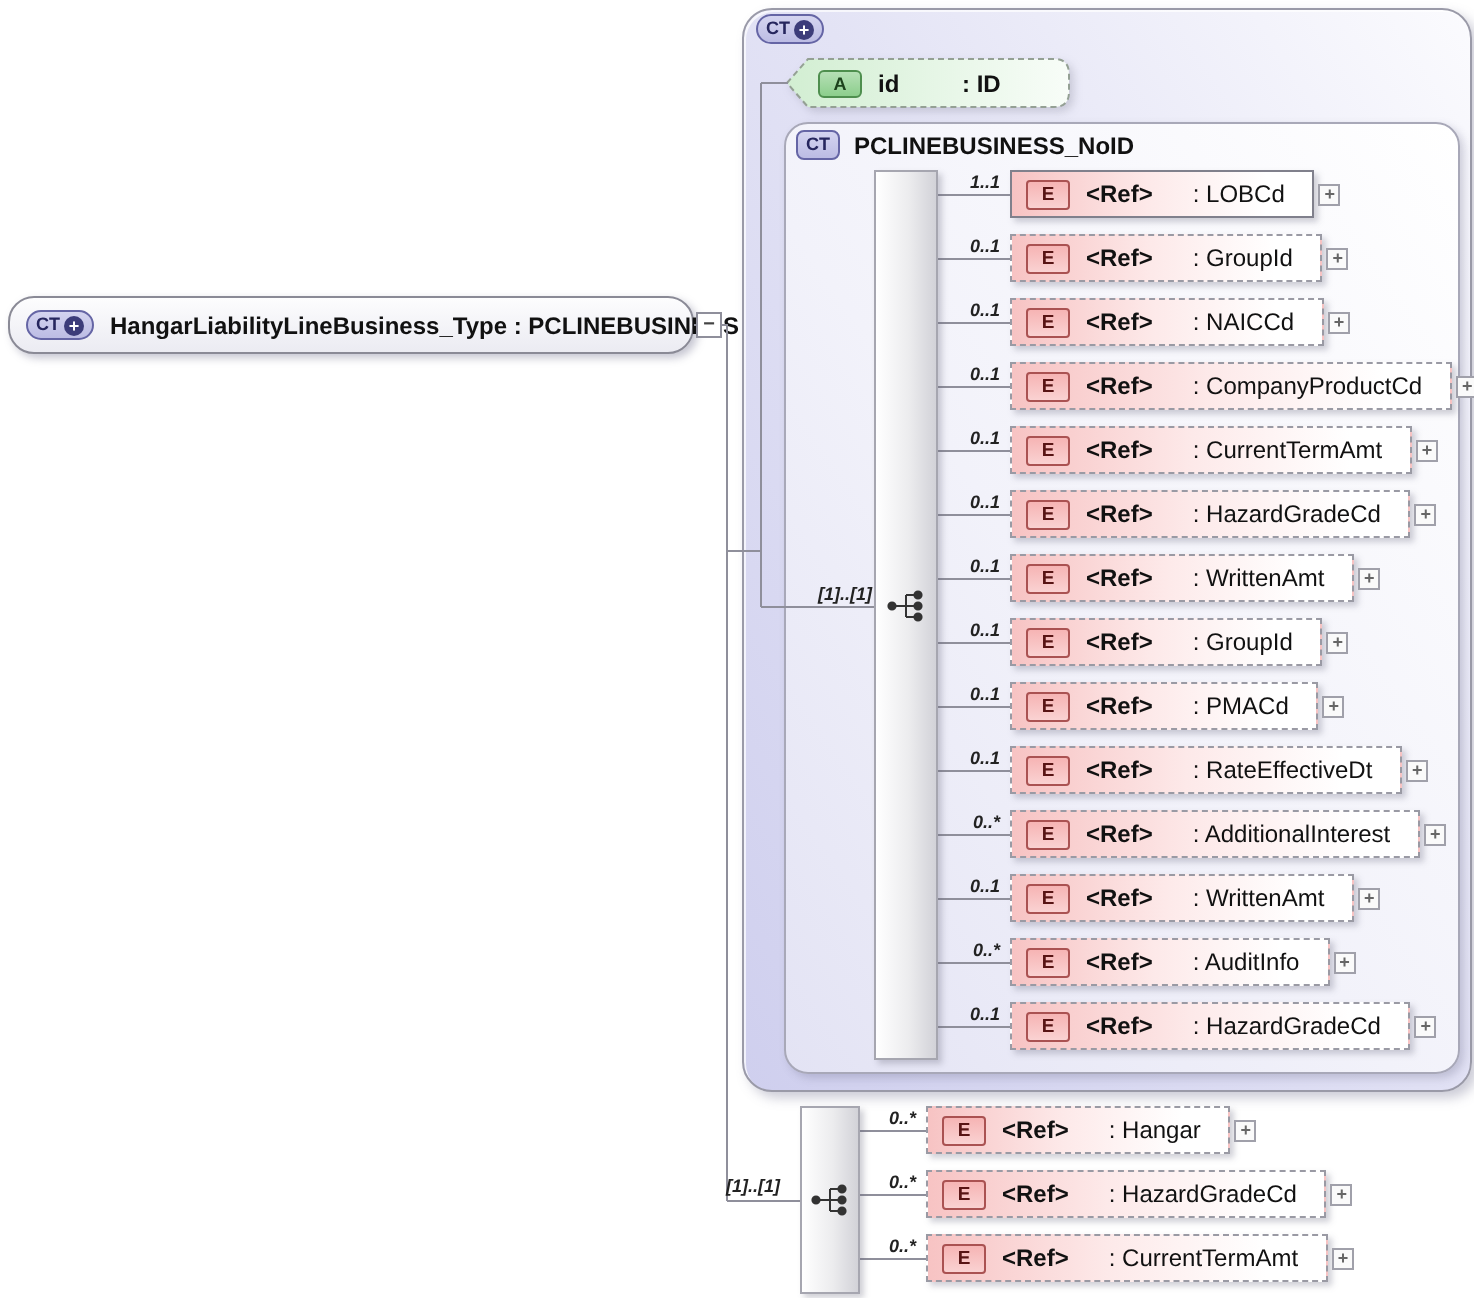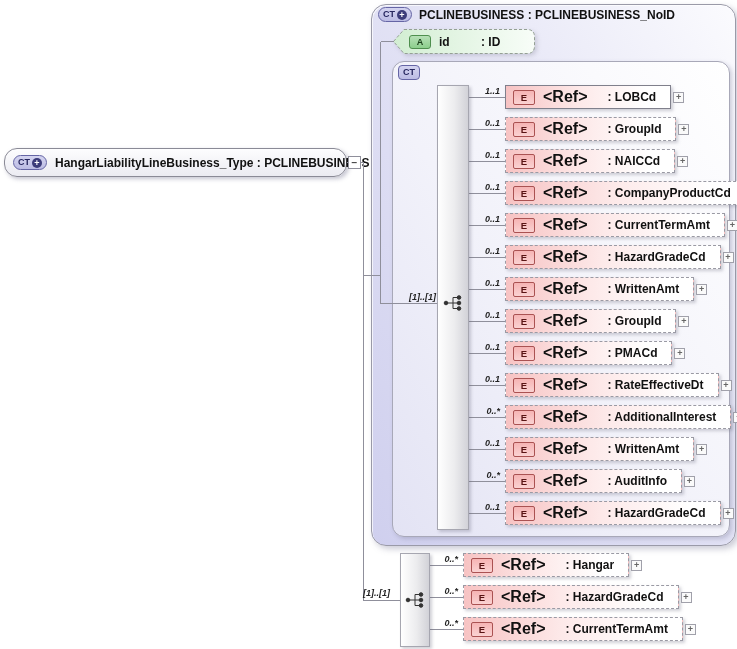--- a/index.html
+++ b/index.html
@@ -52,22 +52,22 @@
   .seq-icon{position:absolute;z-index:5;}
   
   .row{position:absolute;display:flex;align-items:center;height:24px;z-index:5;}
   .row.inner{left:505px;}
   .row.outer{left:463px;}
   .ebox{display:flex;align-items:center;height:24px;box-sizing:border-box;
     padding:0 14px 0 7px;background:linear-gradient(to right,#f7c3c3 0%,#fde9e9 45%,#ffffff 85%);
     box-shadow:2px 2px 3px rgba(120,120,140,.35);}
   .ebox.dashed{border:1px dashed #9a9aa4;}
   .ebox.solid{border:1px solid #80808c;}
-  .eref{font-size:16px;font-weight:bold;color:#111;margin-left:8px;white-space:pre;}
-  .ename{font-size:12px;font-weight:bold;color:#111;margin-left:20px;white-space:pre;}
+  .eref{font-size:12px;font-weight:bold;color:#111;margin-left:8px;white-space:pre;}
+  .ename{font-size:12px;font-weight:normal;color:#111;margin-left:20px;white-space:pre;}
   .plusbox{width:11px;height:11px;box-sizing:border-box;border:1px solid #a0a0aa;background:#fafafa;
     color:#666;font-size:9px;line-height:9px;text-align:center;font-weight:bold;margin-left:2px;flex:0 0 auto;}
   
   .cardlab{position:absolute;font-size:9px;font-style:italic;font-weight:bold;color:#222;
     z-index:5;white-space:nowrap;}
   .cardlab.inner-card{left:460px;width:40px;text-align:right;}
   .cardlab.outer-card{left:418px;width:40px;text-align:right;}
   .grouplab{position:absolute;font-size:9px;font-style:italic;font-weight:bold;color:#222;z-index:5;white-space:nowrap;}
   svg.lines{position:absolute;left:0;top:0;z-index:3;}
 </style>
@@ -115,21 +115,20 @@
       </span>
     <span class="root-label">HangarLiabilityLineBusiness_Type : PCLINEBUSINESS</span>
   </div>
   <div class="toggle-box">−</div>
 
   <div class="hdr" style="left:378px;top:7px;">
     <span class="ct-badge">
         <span>CT</span>
         <span class="plus-circle">+</span>
       </span>
-    <span class="hdr-title">PCLINEBUSINESS : PCLINEBUSINESS_NoID</span>
   </div>
 
   <div class="attr-wrap">
     <svg width="142" height="25">
       <defs>
         <linearGradient id="ggreen" x1="0" y1="0" x2="1" y2="0">
           <stop offset="0" stop-color="#d2eed2"></stop>
             <stop offset="1" stop-color="#f8fdf8"></stop>
         </linearGradient>
       </defs>
@@ -139,20 +138,21 @@
       <span class="a-badge">A</span>
       <span class="attr-name">id</span>
       <span class="attr-type">: ID</span>
     </div>
   </div>
 
   <div class="hdr" style="left:398px;top:65px;">
     <span class="ct-badge square">
         <span>CT</span>
       </span>
+    <span class="hdr-title">PCLINEBUSINESS_NoID</span>
   </div>
 
   <div class="seq-bar" style="left:437px;top:85px;width:32px;height:445px;"></div>
   <div class="seq-bar" style="left:400px;top:553px;width:30px;height:94px;"></div>
 
   <svg class="seq-icon" style="left:443px;top:294px;" width="20" height="18">
     <g stroke="#333" fill="#333">
       <circle cx="3" cy="9" r="1.8"></circle>
         <line x1="3" y1="9" x2="10" y2="9"></line>
       <line x1="10" y1="3.5" x2="10" y2="14.5"></line>

